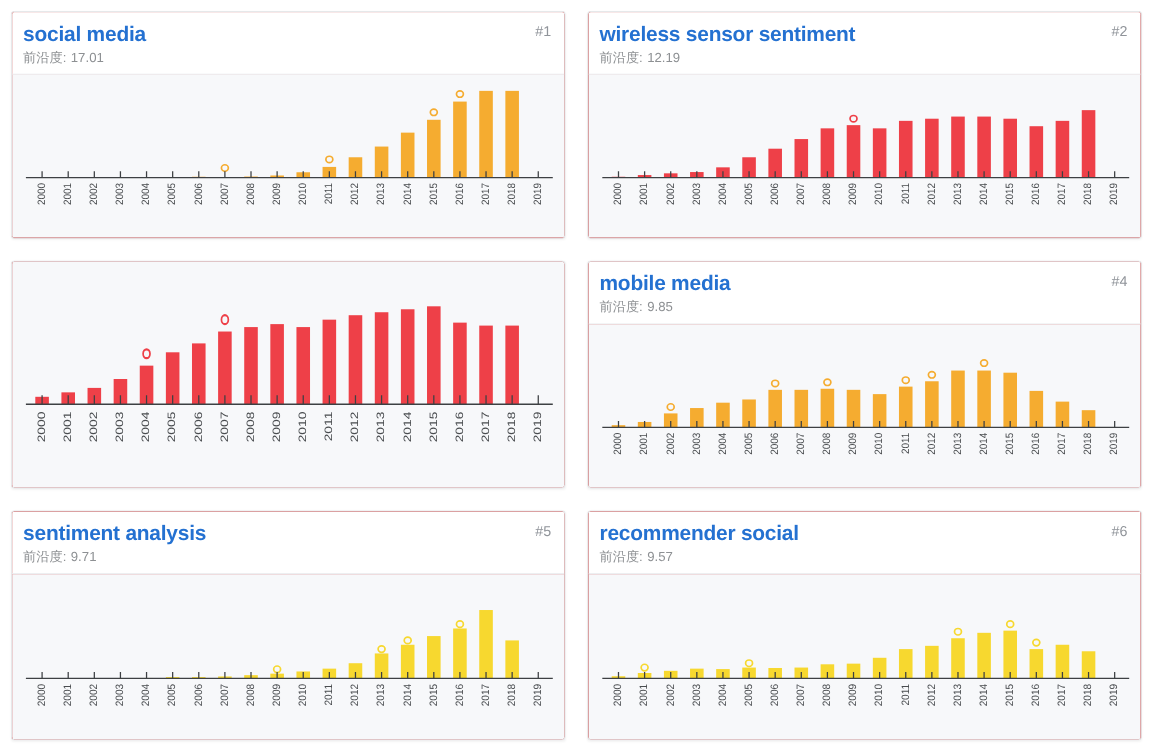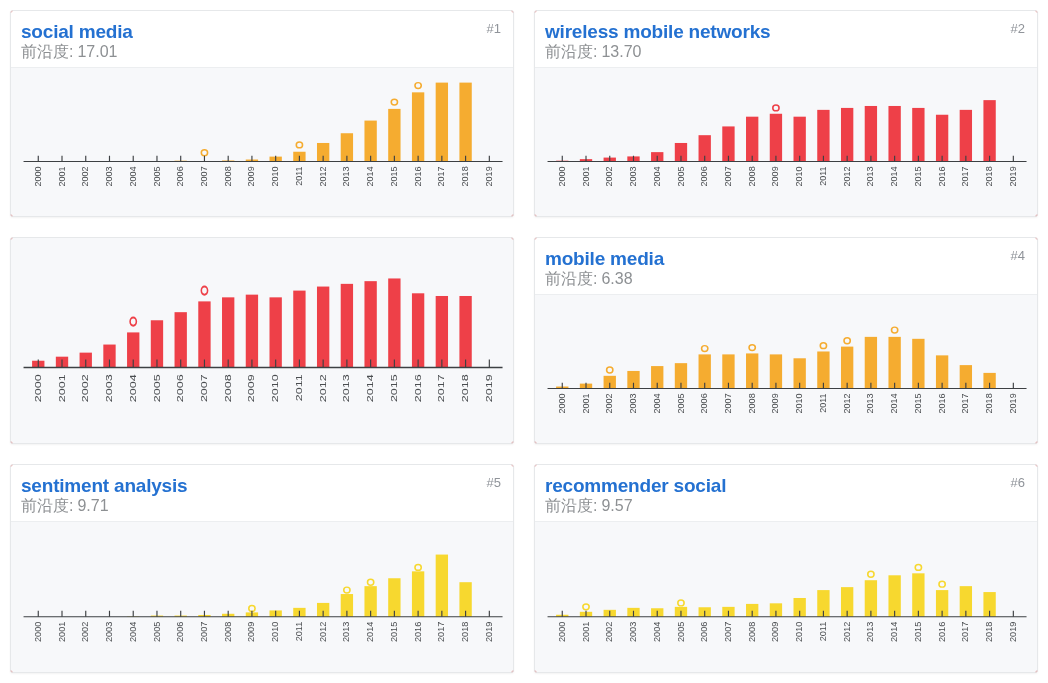--- a/index.html
+++ b/index.html
@@ -41,21 +41,21 @@
     color: #2471d1;
     font-size: 19px;
     font-weight: bold;
     line-height: 22px;
     letter-spacing: -0.2px;
     margin: 0 0 2px 0;
     white-space: nowrap;
   }
   .card-sub {
     color: #8d9093;
-    font-size: 16px;
+    font-size: 12px;
     line-height: 14px;
     white-space: nowrap;
   }
   .card-sub .val { color: #8d9093; margin-left: 4px; }
   .card-rank {
     position: absolute;
     top: 10px;
     right: 12px;
     color: #90949a;
     font-size: 13px;
@@ -162,23 +162,23 @@
               </g>
             </svg>
           </div>
       </div>
     </div>
   </div>
 
   <div class="cell">
     <div class="card">
       <div class="card-header">
-        <div class="card-title">wireless mobile networks</div>
+        <div class="card-title">wireless sensor sentiment</div>
         <div class="card-sub">
-          <span>前沿度:</span><span class="val">13.70</span>
+          <span>前沿度:</span><span class="val">12.19</span>
         </div>
         <div class="card-rank">#2</div>
       </div>
       <div class="card-body">
         <div class="plot">
             <svg viewBox="0 0 480 152" preserveAspectRatio="none">
               <g>
                 <rect x="20.17" y="95.20" width="11.80" height="0.80" fill="#ee4048"></rect>
                 <rect x="42.87" y="93.60" width="11.80" height="2.40" fill="#ee4048"></rect>
                 <rect x="65.57" y="92.00" width="11.80" height="4.00" fill="#ee4048"></rect>
@@ -328,21 +328,21 @@
           </div>
       </div>
     </div>
   </div>
 
   <div class="cell">
     <div class="card">
       <div class="card-header">
         <div class="card-title">mobile media</div>
         <div class="card-sub">
-          <span>前沿度:</span><span class="val">6.38</span>
+          <span>前沿度:</span><span class="val">9.85</span>
         </div>
         <div class="card-rank">#4</div>
       </div>
       <div class="card-body">
         <div class="plot">
             <svg viewBox="0 0 480 152" preserveAspectRatio="none">
               <g>
                 <rect x="20.17" y="94.00" width="11.80" height="2.00" fill="#f5ac30"></rect>
                 <rect x="42.87" y="91.00" width="11.80" height="5.00" fill="#f5ac30"></rect>
                 <rect x="65.57" y="83.00" width="11.80" height="13.00" fill="#f5ac30"></rect>

